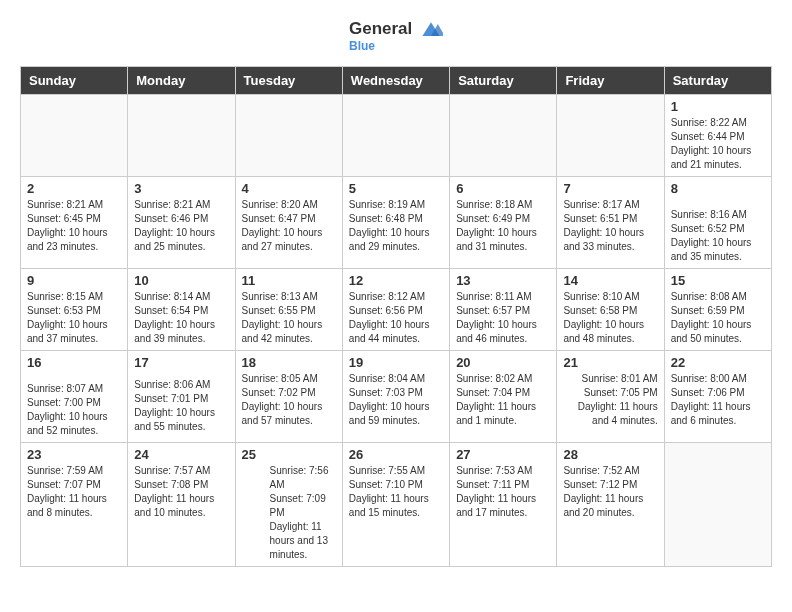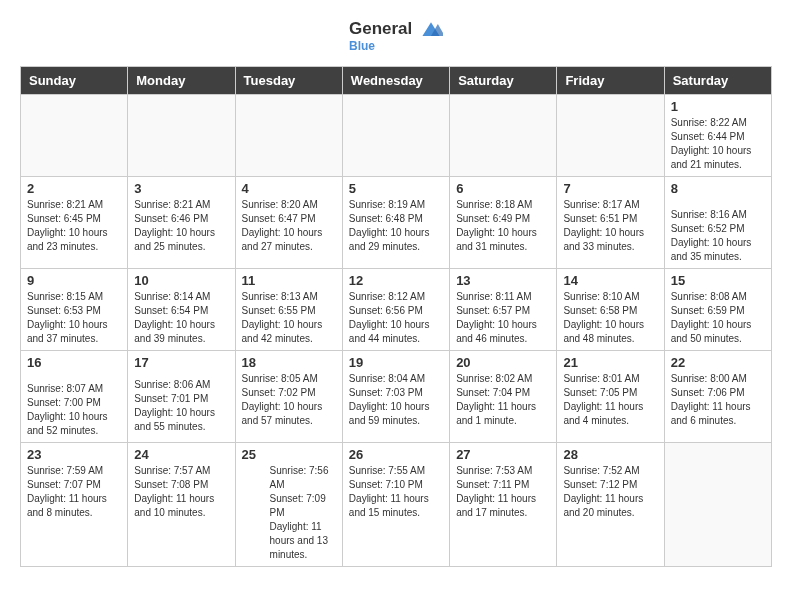--- a/index.html
+++ b/index.html
@@ -240,21 +240,21 @@
 Daylight: 10 hours and 59 minutes.</div>
         </td>
         <td>
           <span class="day-num">20</span>
           <div class="day-info" style="white-space: pre-line;">Sunrise: 8:02 AM
 Sunset: 7:04 PM
 Daylight: 11 hours and 1 minute.</div>
         </td>
         <td>
           <span class="day-num">21</span>
-          <div class="day-info" style="white-space: pre-line;">Sunrise: 8:01 AM
+          <div class="day-info" style="white-space: pre-line; text-align: right;">Sunrise: 8:01 AM
 Sunset: 7:05 PM
 Daylight: 11 hours and 4 minutes.</div>
         </td>
         <td>
           <span class="day-num">22</span>
           <div class="day-info" style="white-space: pre-line;">Sunrise: 8:00 AM
 Sunset: 7:06 PM
 Daylight: 11 hours and 6 minutes.</div>
         </td>
       </tr>

